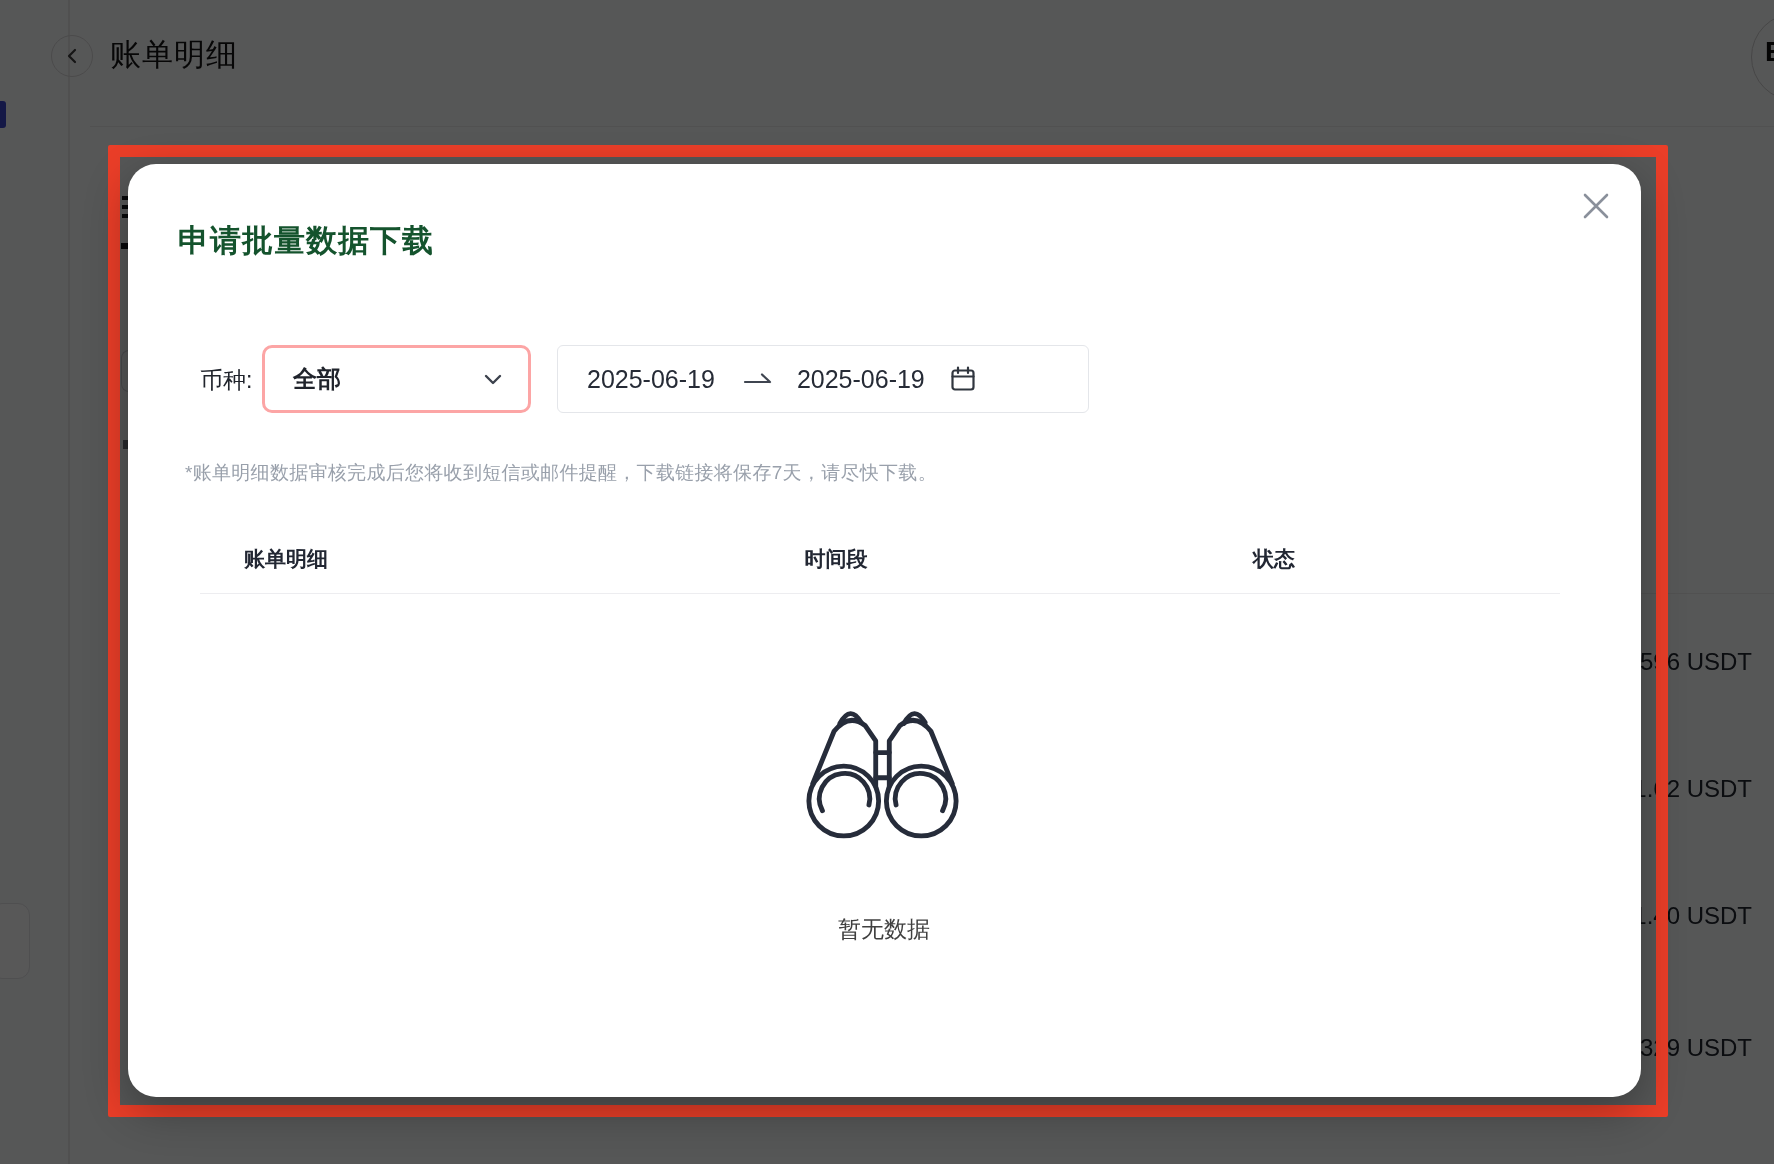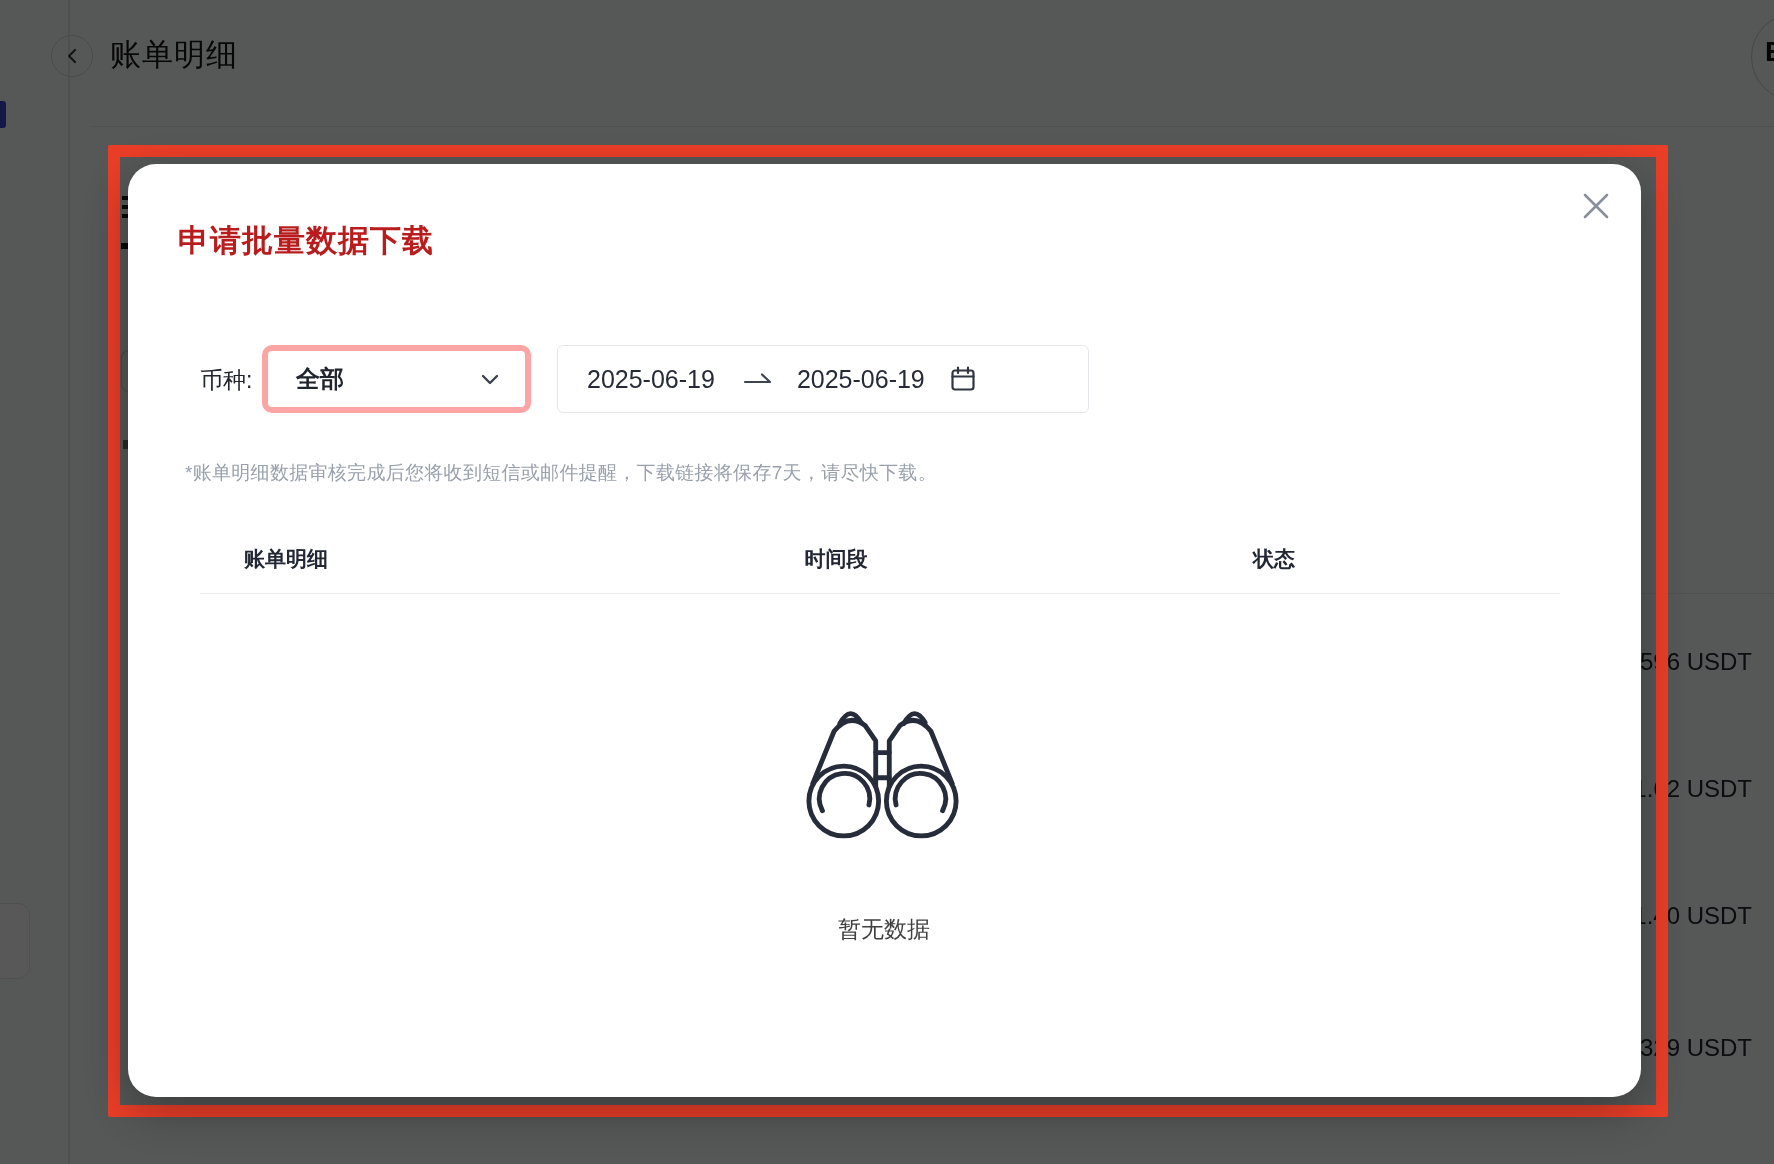--- a/index.html
+++ b/index.html
@@ -32,24 +32,24 @@
   
   .overlay { position:absolute; inset:0; z-index:10; background:rgba(0,0,0,0.65); }
   
   .red-box { position:absolute; z-index:20; left:108px; top:145px; width:1560px; height:972px;
     border:12px solid #ea3e28; border-radius:2px; }
   
   .modal { position:absolute; z-index:30; left:128px; top:164px; width:1513px; height:933px;
     background:#fff; border-radius:28px; box-shadow:0 14px 44px rgba(0,0,0,0.30); }
   .close-btn { position:absolute; left:1448px; top:22px; width:40px; height:40px; border:none; background:transparent;
     cursor:pointer; display:flex; align-items:center; justify-content:center; }
-  .modal-title { position:absolute; left:50px; top:56px; font-size:31px; font-weight:600; color:#b91c1c; letter-spacing:1px; }
+  .modal-title { position:absolute; left:50px; top:56px; font-size:31px; font-weight:600; color:#14532d; letter-spacing:1px; }
   .form-row { position:absolute; left:0; top:179px; width:100%; height:72px; }
   .currency-label { position:absolute; left:72px; top:22px; font-size:23px; color:#20242c; }
-  .select-box { position:absolute; left:134px; top:2px; width:269px; height:68px; border:6px solid #fca5a5;
+  .select-box { position:absolute; left:134px; top:2px; width:269px; height:68px; border:3px solid #fca5a5;
     border-radius:10px; background:#fff; display:flex; align-items:center; padding:0 26px 0 28px; cursor:pointer; }
   .select-value { font-size:24px; font-weight:600; color:#20242c; flex:1; }
   .date-box { position:absolute; left:429px; top:2px; width:532px; height:68px; border:1px solid #e4e6ea;
     border-radius:6px; background:#fff; display:flex; align-items:center; padding:0 26px 0 29px; cursor:pointer; }
   .date-text { font-size:25px; color:#262b36; }
   .swap-arrow { margin:0 24px 0 28px; display:flex; }
   .cal-icon { margin-left:24px; display:flex; }
   .submit-btn { position:absolute; left:994px; top:0; width:361px; height:72px; border:none; border-radius:36px;
     background:#3b53e8; color:#fff; font-size:22px; font-weight:500; letter-spacing:0.5px; cursor:pointer;
     font-family:inherit; }

